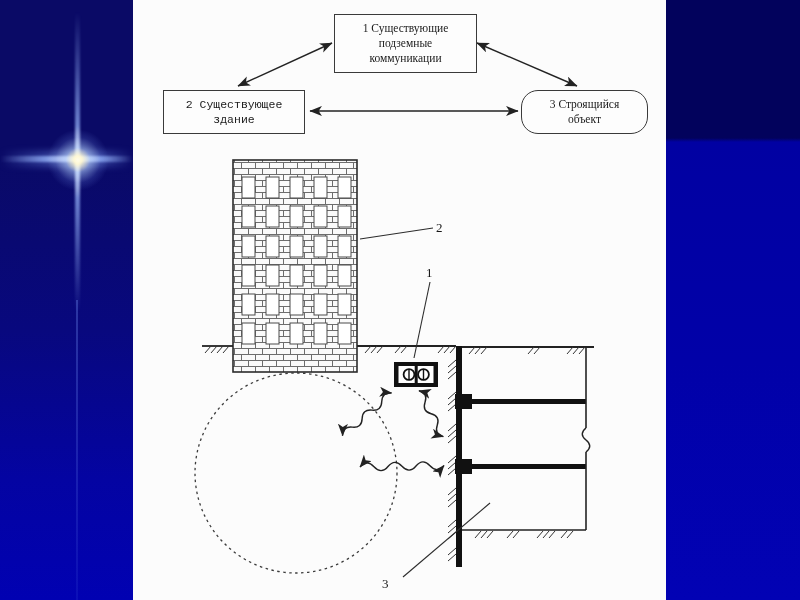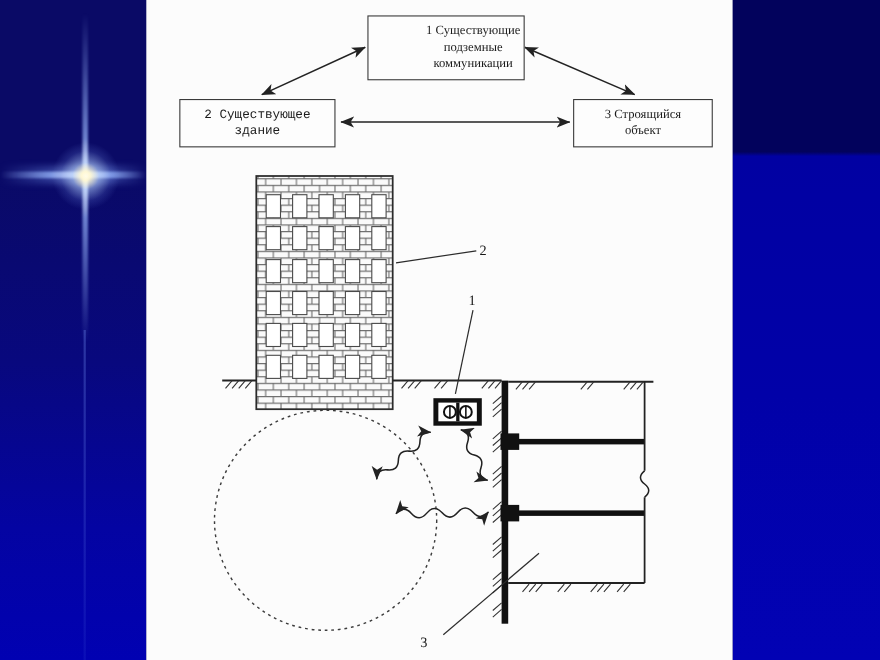--- a/index.html
+++ b/index.html
@@ -52,23 +52,23 @@
   }
   .drawing{position:absolute;left:0;top:0;width:533px;height:600px;}
 
   
   .flow-node{
     position:absolute;border:1.4px solid #3a3a3a;background:#fdfdfd;
     display:flex;align-items:center;justify-content:center;
     text-align:center;color:#1b1b1b;font-size:11.5px;line-height:1.32;
   }
   .flow-node span{white-space:pre-line;display:block;padding:1px 3px;}
-  .node1{left:201px;top:14px;width:141px;height:57px;justify-content:flex-end;}
+  .node1{left:201px;top:14px;width:141px;height:57px;}
   .node2{left:30px;top:90px;width:140px;height:42px;font-family:Liberation Mono, monospace;}
-  .node3{left:388px;top:90px;width:125px;height:42px;}
+  .node3{left:388px;top:90px;width:125px;height:42px;border-radius:17px;}
 
   .svg-label{font-family:"Liberation Serif","DejaVu Serif",serif;font-size:13px;fill:#161616;}
 </style>
 </head>
 <body>
 
 <div class="slide">
 
   <div class="bg-left">
     <div class="ray-h-glow"></div>

